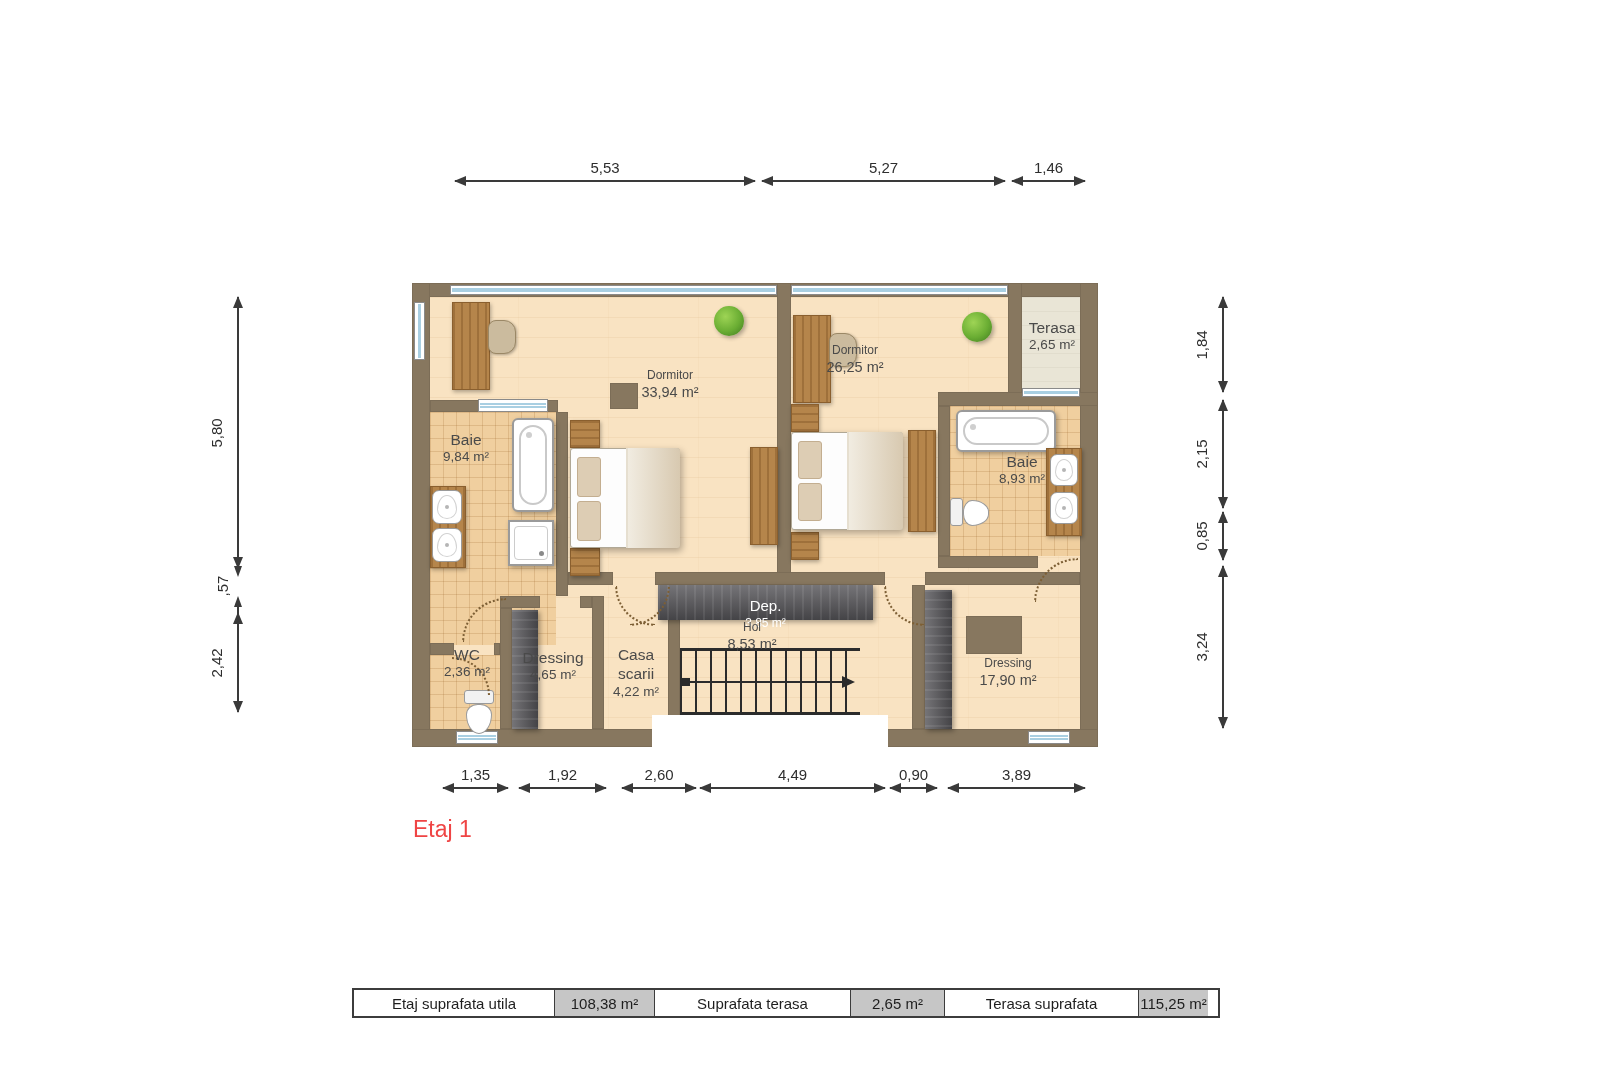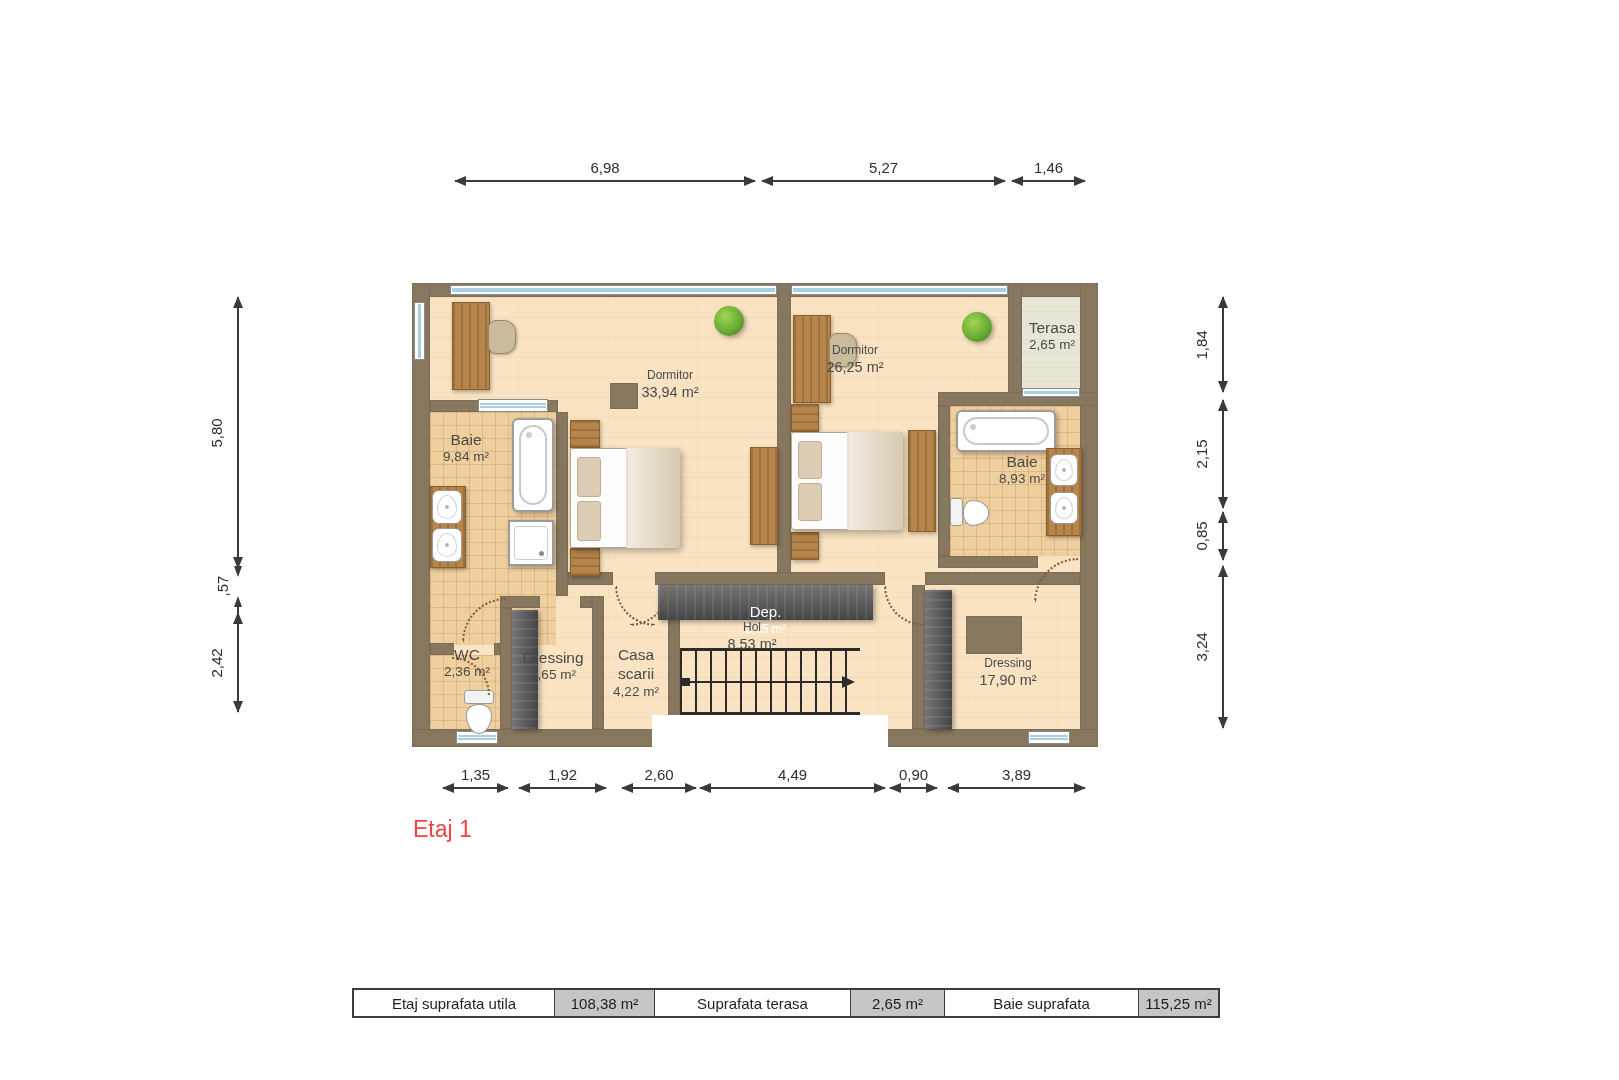--- a/index.html
+++ b/index.html
@@ -91,21 +91,21 @@
   .sum-cell.value{background:#c6c6c6;}
 </style>
 </head>
 <body>
 
 <div class="canvas">
 
   <div class="dim-h" style="left:455px;top:180px;width:300px">
     <i class="a-l"></i>
       <i class="a-r"></i>
-    <span class="dlab">6,98</span>
+    <span class="dlab">5,53</span>
   </div>
   <div class="dim-h" style="left:762px;top:180px;width:243px">
     <i class="a-l"></i>
       <i class="a-r"></i>
     <span class="dlab">5,27</span>
   </div>
   <div class="dim-h" style="left:1012px;top:180px;width:73px">
     <i class="a-l"></i>
       <i class="a-r"></i>
     <span class="dlab">1,46</span>
@@ -214,21 +214,21 @@
 
   <div class="win" style="left:450px;top:285px;width:327px;height:10px"></div>
   <div class="win" style="left:791px;top:285px;width:217px;height:10px"></div>
   <div class="win v" style="left:414px;top:302px;width:11px;height:58px"></div>
   <div class="win" style="left:1022px;top:388px;width:58px;height:9px"></div>
   <div class="win" style="left:478px;top:399px;width:70px;height:13px"></div>
   <div class="win" style="left:456px;top:731px;width:42px;height:13px"></div>
   <div class="win" style="left:1028px;top:731px;width:42px;height:13px"></div>
 
   <div class="closet" style="left:658px;top:585px;width:215px;height:35px">
-    <div class="room-label white" style="left:0;right:0;top:18px">
+    <div class="room-label white" style="left:0;right:0;top:12px">
       <span class="rn">Dep.</span>
       <span class="ra">3,85 m²</span>
     </div>
   </div>
   <div class="closet v" style="left:512px;top:610px;width:26px;height:119px"></div>
   <div class="closet v" style="left:925px;top:590px;width:27px;height:139px"></div>
   <div class="wall" style="left:966px;top:616px;width:56px;height:38px"></div>
   <div class="wall" style="left:610px;top:383px;width:28px;height:26px"></div>
 
   <div class="wood" style="left:452px;top:302px;width:36px;height:86px"></div>
@@ -324,17 +324,17 @@
     <span class="ra">17,90 m²</span>
   </div>
 
   <div class="floor-title" style="left:413px;top:816px">Etaj 1</div>
 
   <div class="sum-table" style="left:352px;top:988px;width:868px;height:30px">
     <div class="sum-cell" style="width:200px">Etaj suprafata utila</div>
     <div class="sum-cell value" style="width:100px">108,38 m²</div>
     <div class="sum-cell" style="width:196px">Suprafata terasa</div>
     <div class="sum-cell value" style="width:94px">2,65 m²</div>
-    <div class="sum-cell" style="width:194px">Baie suprafata</div>
-    <div class="sum-cell value" style="width:80px">115,25 m²</div>
+    <div class="sum-cell" style="width:194px">Terasa suprafata</div>
+    <div class="sum-cell value" style="width:70px">115,25 m²</div>
   </div>
 
 </div>
 
 </body></html>

